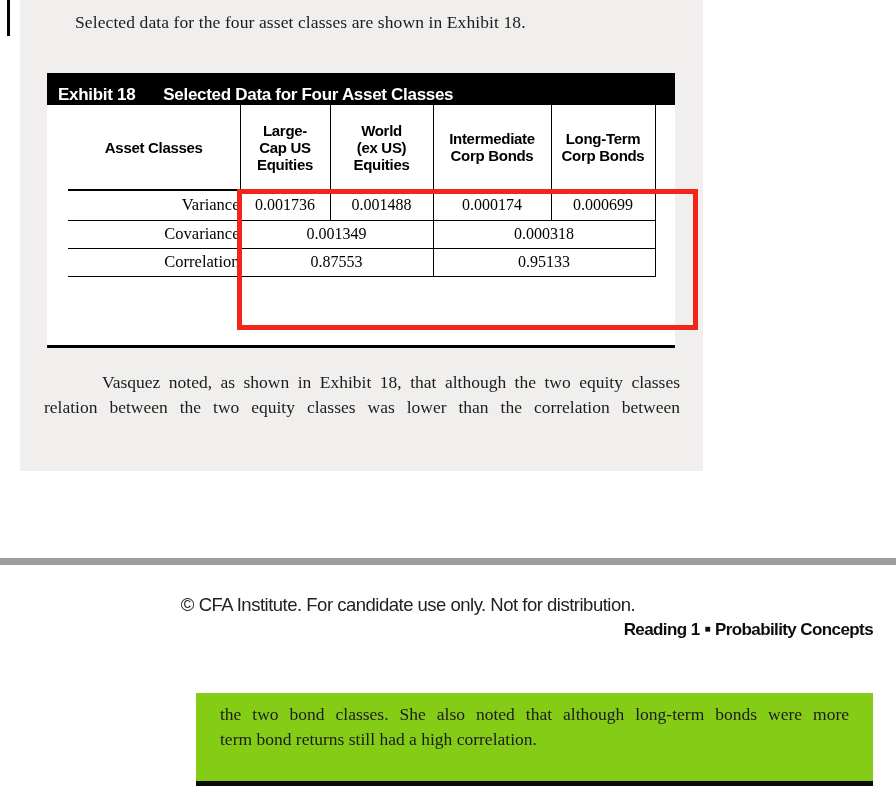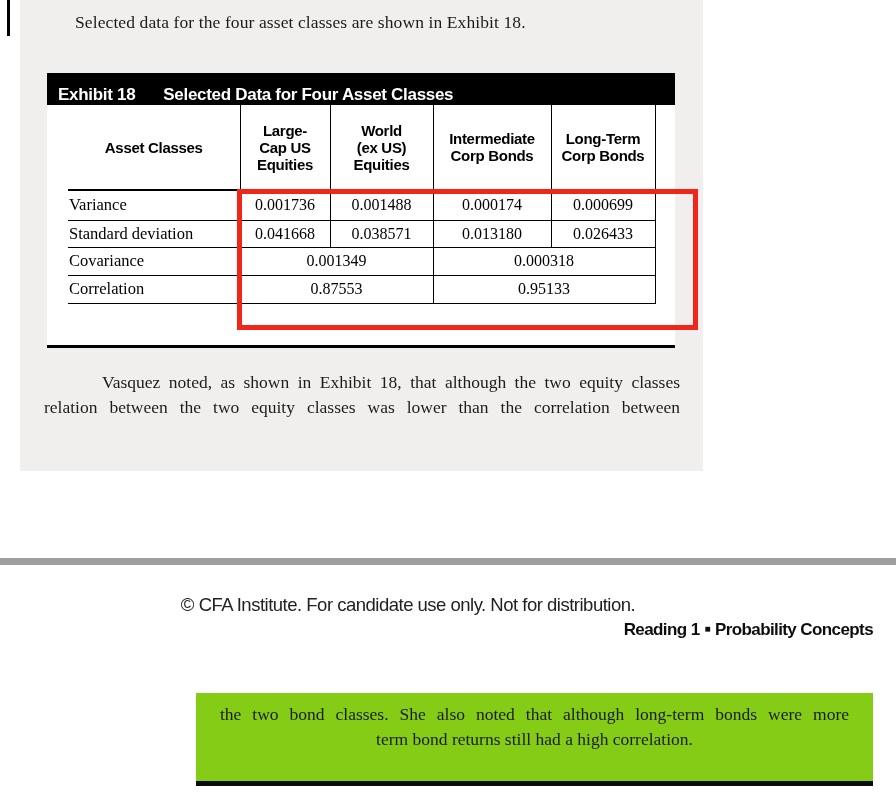--- a/index.html
+++ b/index.html
@@ -91,21 +91,21 @@
     font-weight: 700;
     font-size: 15px;
     text-align: center;
     letter-spacing: -0.3px;
     border-bottom: 2.5px solid #000;
     margin-top: 42px;
   }
   td.hdr-narrow { border-left: 1.5px solid #000; }
   td.lbl {
     font-size: 16.5px;
-    text-align: left;
+    text-align: right;
     padding-left: 1px;
     border-bottom: 1.5px solid #000;
   }
   td.val {
     font-size: 16px;
     text-align: center;
     border-left: 1.5px solid #000;
     border-bottom: 1.5px solid #000;
   }
   td.b-r { border-right: 1.5px solid #000; }
@@ -169,21 +169,21 @@
     position: absolute;
     left: 196px; top: 693px;
     width: 677px; height: 93px;
     background: #84cc16;
     border-bottom: 5px solid #0b0b0b;
     padding: 9px 24px 0 24px;
     font-size: 17.5px;
     line-height: 24.5px;
     color: #1c1c1c;
   }
-  .cline { text-align: center; }
+  .cline { text-align: left; }
 </style>
 </head>
 <body>
 
 <div class="page">
 
   <div class="corner-tick"></div>
 
   <div class="gray-panel"></div>
 
@@ -220,28 +220,20 @@
         <td class="hdr-narrow"></td>
       </tr>
       <tr class="r1">
         <td class="lbl">Variance</td>
         <td class="val">0.001736</td>
         <td class="val">0.001488</td>
         <td class="val">0.000174</td>
         <td class="val b-r">0.000699</td>
         <td class="nar"></td>
       </tr>
-      <tr class="r2">
-        <td class="lbl">Standard deviation</td>
-        <td class="val">0.041668</td>
-        <td class="val">0.038571</td>
-        <td class="val">0.013180</td>
-        <td class="val b-r">0.026433</td>
-        <td class="nar"></td>
-      </tr>
       <tr class="r3">
         <td class="lbl">Covariance</td>
         <td class="val" colspan="2">0.001349</td>
         <td class="val b-r" colspan="2">0.000318</td>
         <td class="nar"></td>
       </tr>
       <tr class="r4">
         <td class="lbl">Correlation</td>
         <td class="val" colspan="2">0.87553</td>
         <td class="val b-r" colspan="2">0.95133</td>

